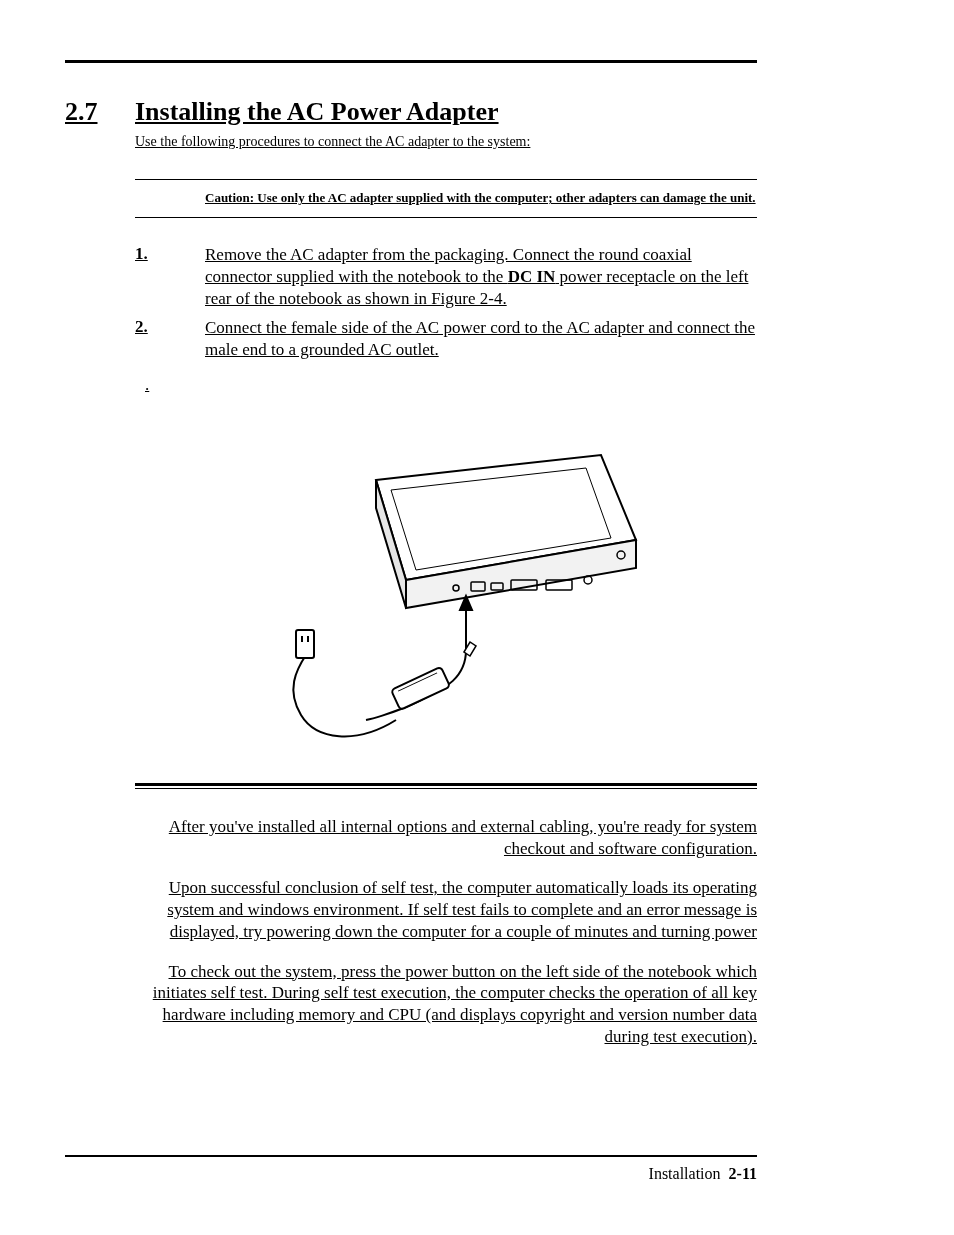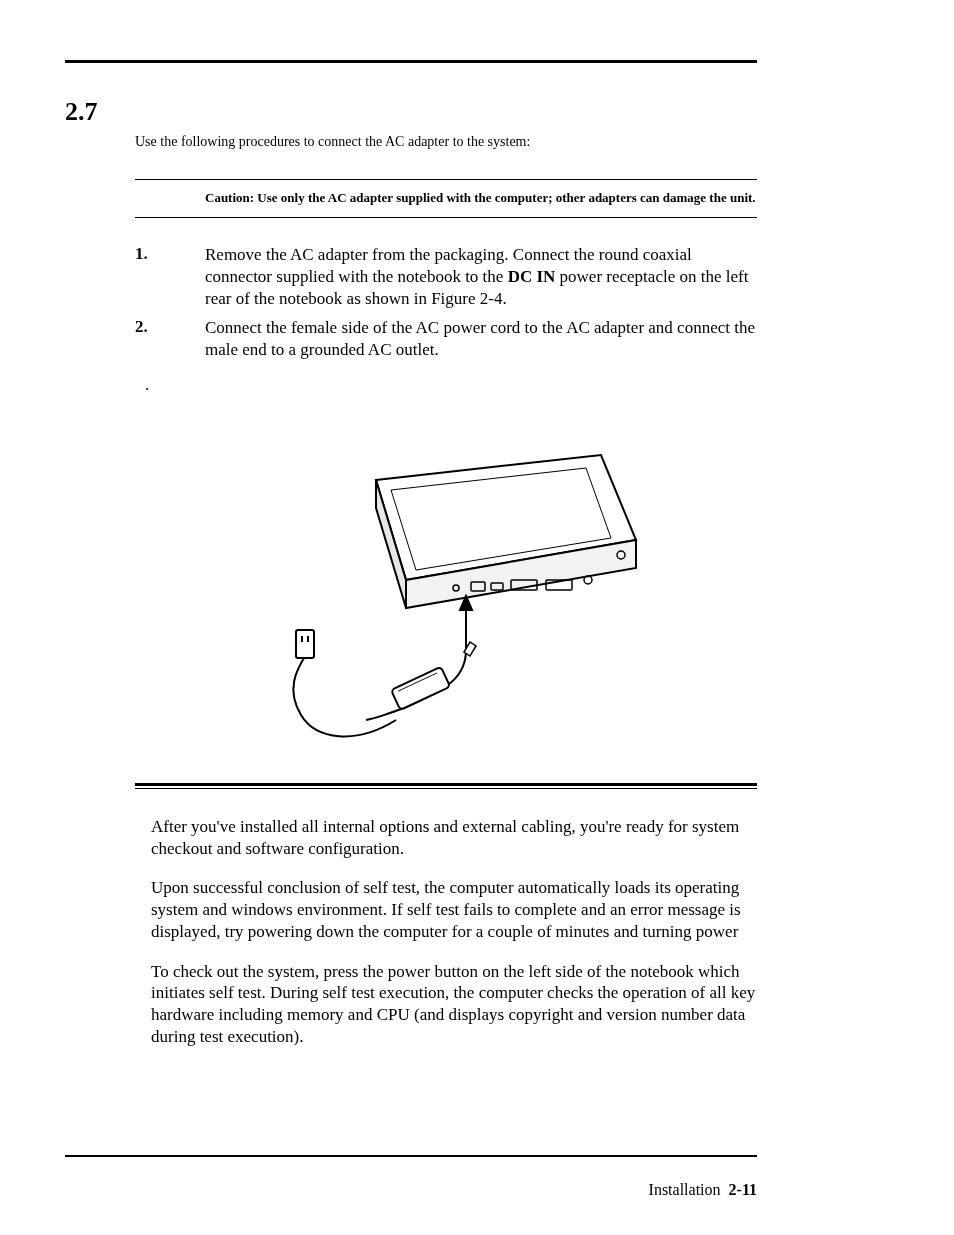--- a/index.html
+++ b/index.html
@@ -8,20 +8,21 @@
     background: #fff;
     font-family: "Bookman Old Style", "Century Schoolbook", Georgia, serif;
     color: #000;
   }
   .page {
     width: 822px;
     height: 1235px;
     box-sizing: border-box;
     padding: 60px 65px 38px 65px;
     position: relative;
+    text-decoration: underline;
   }
   .top-rule {
     border-top: 3.5px solid #000;
     margin-bottom: 34px;
   }
   .section-heading {
     display: flex;
     align-items: baseline;
     margin: 0 0 6px 0;
   }
@@ -103,46 +104,48 @@
   }
   .double-rule::after {
     content: "";
     display: block;
     border-top: 1px solid #000;
     margin-top: 2px;
   }
   .body-para {
     font-size: 17px;
     line-height: 1.28;
-    margin: 0 0 18px 16px;
+    margin: 0 0 18px 10px;
+    text-align: right;
   }
   .bottom-rule {
     position: absolute;
     left: 65px;
     right: 65px;
     bottom: 78px;
     border-top: 2px solid #000;
   }
   .footer-line {
     position: absolute;
     right: 65px;
-    bottom: 36px;
+    bottom: 52px;
     font-size: 16px;
   }
   .footer-line .pg { font-weight: bold; }
 </style>
 </head>
 <body>
 
 <div class="page">
 
   <div class="top-rule"></div>
 
   <div class="section-heading">
     <span class="section-num">2.7</span>
+    <span class="section-title">Installing the AC Power Adapter</span>
   </div>
 
   <div class="body-indent">
     <p class="intro-para">Use the following procedures to connect the AC adapter to the system:</p>
   </div>
 
   <div class="caution-box">
     <div class="caution-text">Caution: Use only the AC adapter supplied with the computer; other adapters can damage the unit.</div>
   </div>
 

